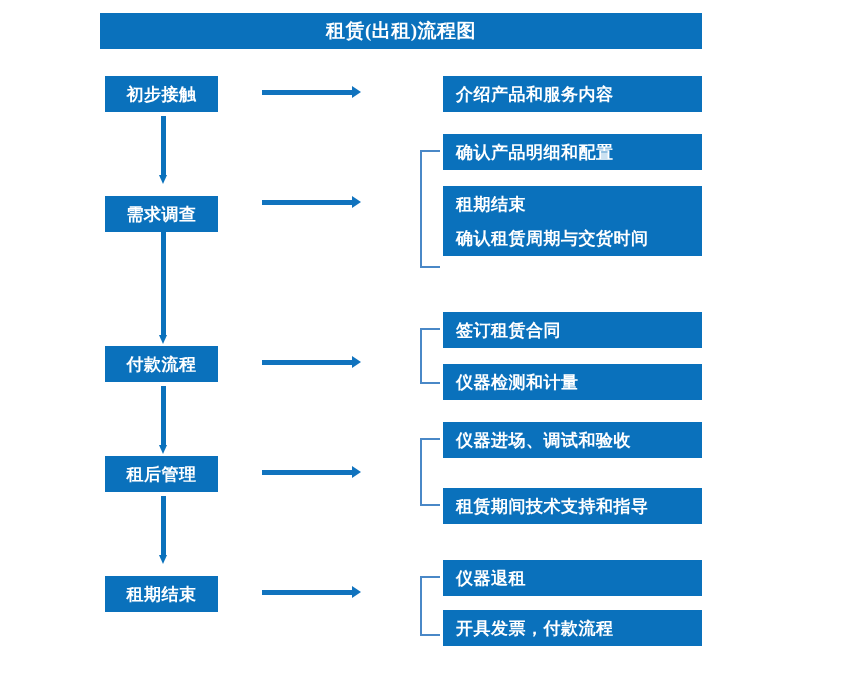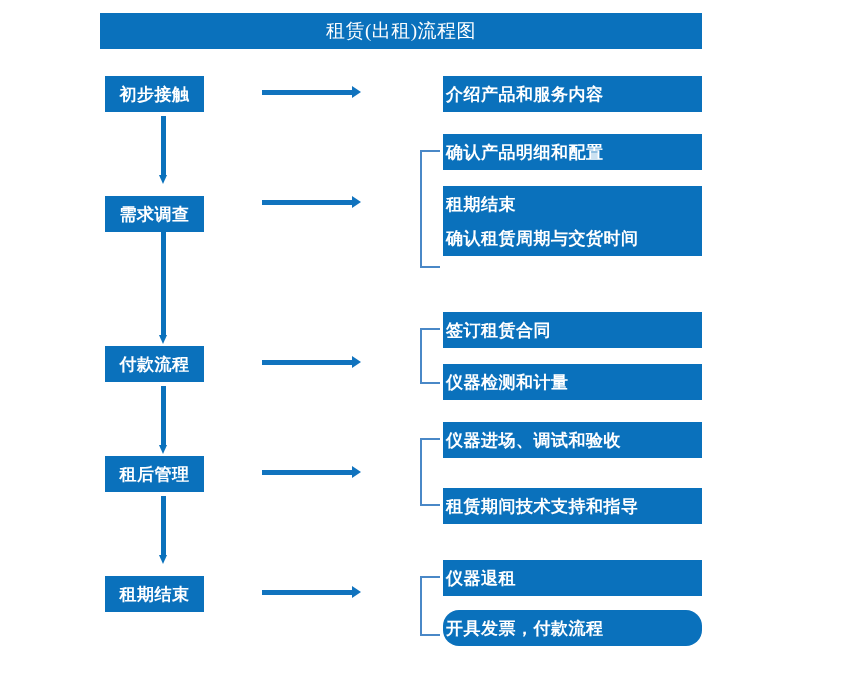--- a/index.html
+++ b/index.html
@@ -28,48 +28,48 @@
     left: 100px;
     top: 13px;
     width: 602px;
     height: 36px;
     background: #0A71BC;
     color: #ffffff;
     display: flex;
     align-items: center;
     justify-content: center;
     font-size: 19px;
-    font-weight: normal;
+    font-weight: bold;
     letter-spacing: 0.5px;
   }
 
   
   .box {
     position: absolute;
     background: #0A71BC;
     color: #ffffff;
     display: flex;
     align-items: center;
     font-size: 17px;
     font-weight: bold;
     box-sizing: border-box;
     letter-spacing: 0.5px;
   }
   .box.left {
     left: 105px;
-    width: 99px;
+    width: 113px;
     height: 36px;
     justify-content: center;
   }
   .box.right {
     left: 443px;
     width: 259px;
     height: 36px;
     justify-content: flex-start;
-    padding-left: 3px;
+    padding-left: 13px;
   }
 
   
   .v-arrow {
     position: absolute;
     left: 159px;
     width: 9px;
   }
   .v-arrow .shaft {
     position: absolute;
@@ -201,15 +201,15 @@
   <div class="box left" style="top:576px;">租期结束</div>
 
   <div class="h-arrow" style="top:586px;">
     <div class="shaft"></div>
     <div class="head"></div>
   </div>
 
   <div class="bracket" style="top:576px; height:60px;"></div>
 
   <div class="box right" style="top:560px;">仪器退租</div>
-  <div class="box right" style="top:610px;border-radius:16px;">开具发票，付款流程</div>
+  <div class="box right" style="top:610px;">开具发票，付款流程</div>
 
 </div>
 
 </body></html>

